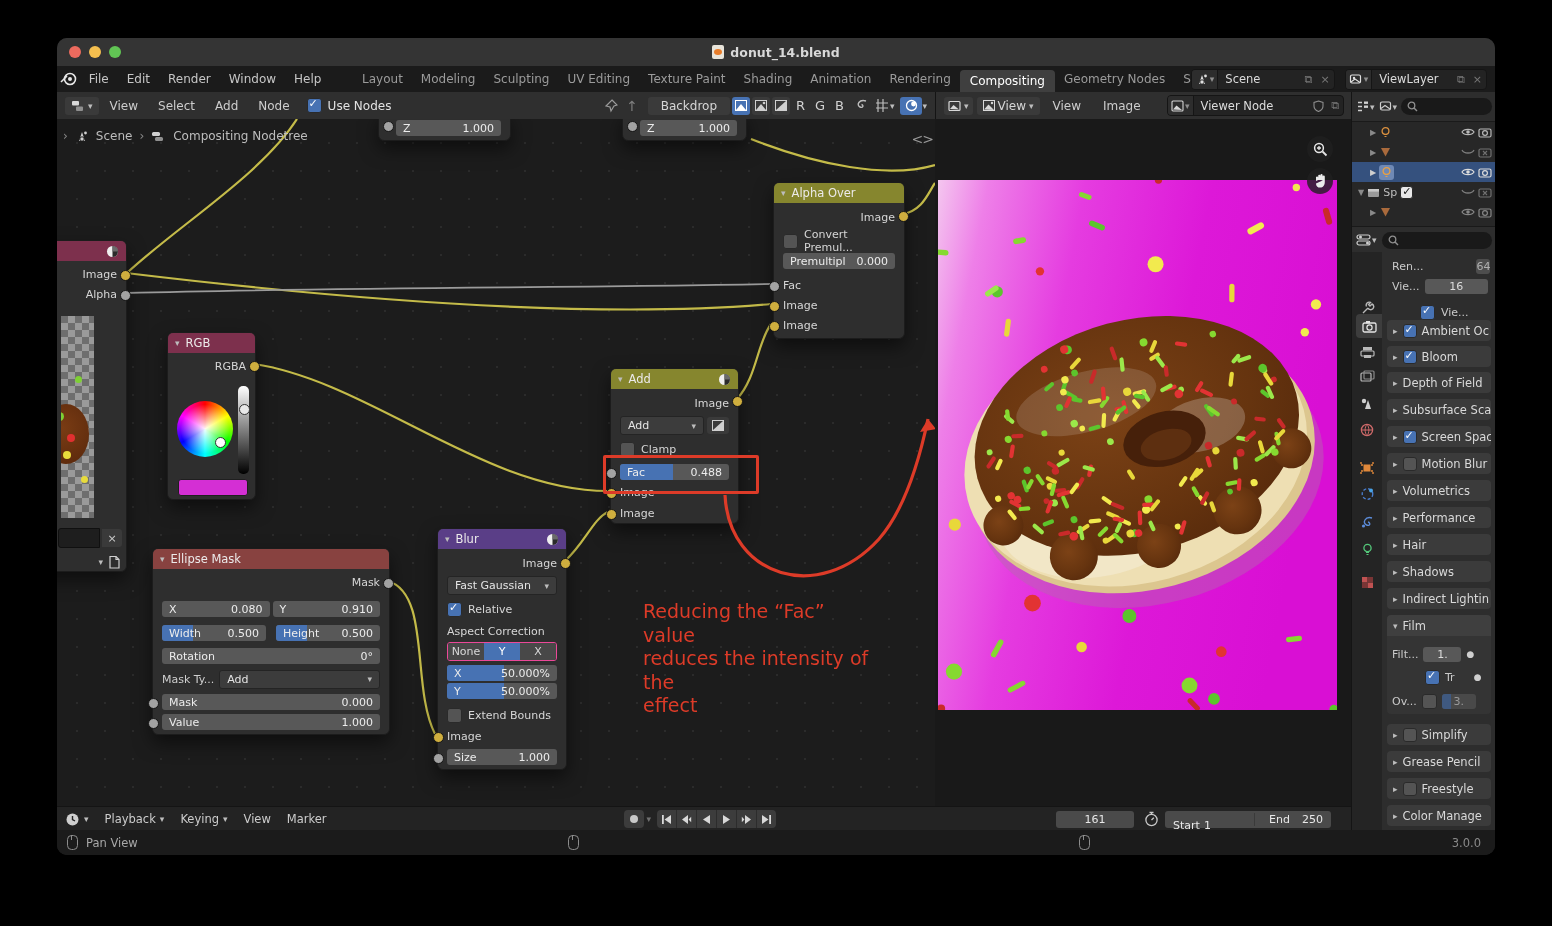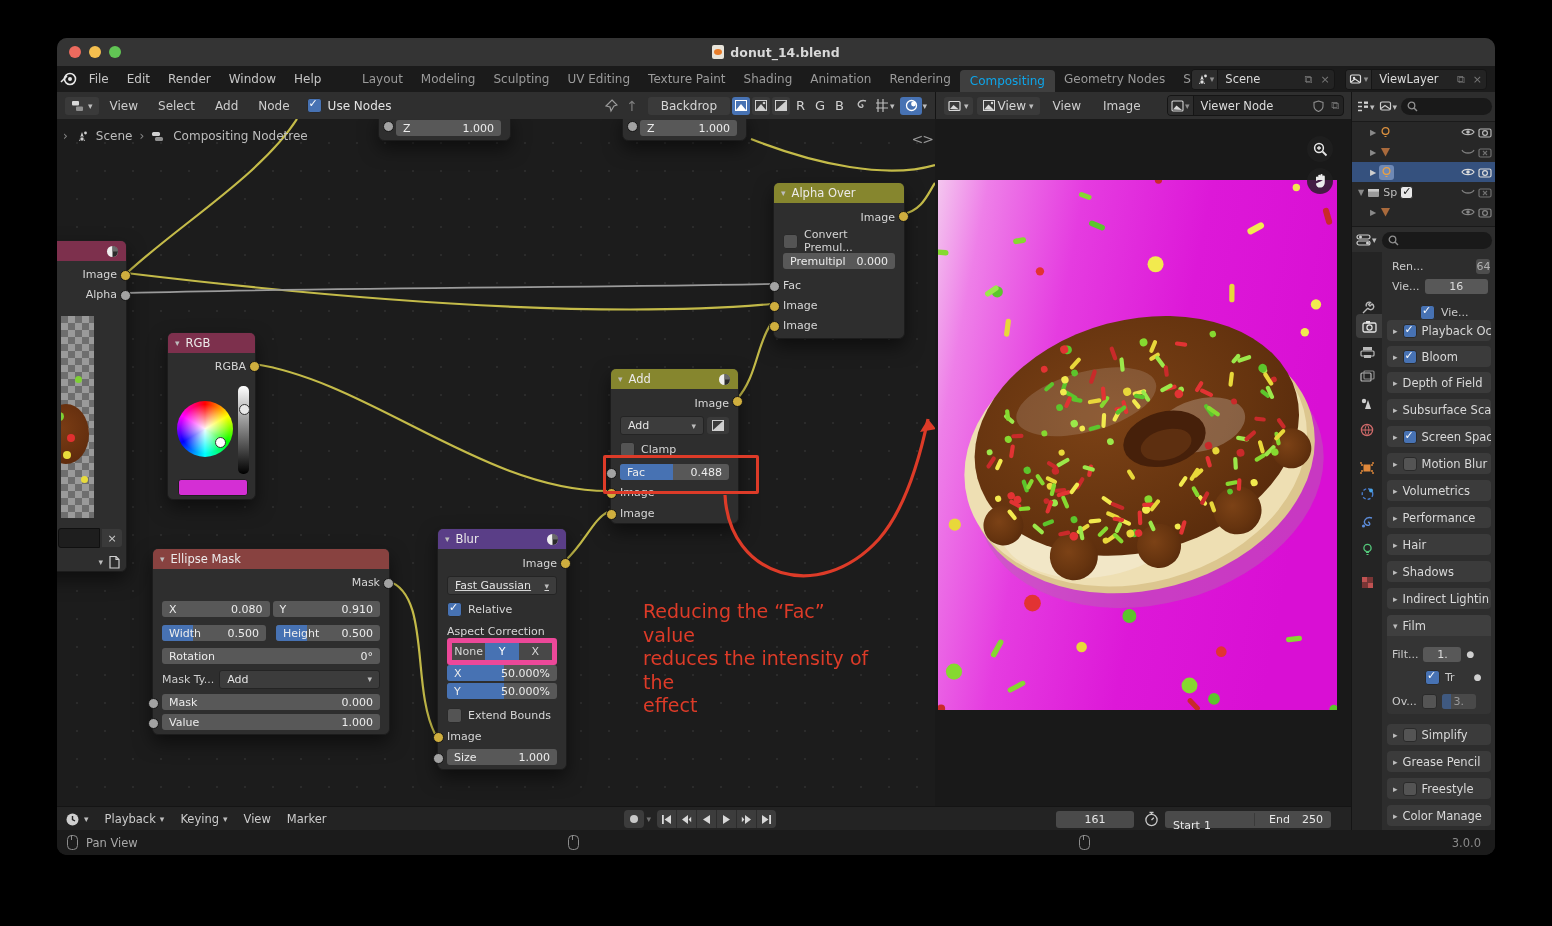--- a/index.html
+++ b/index.html
@@ -12,21 +12,21 @@
   .tl{position:absolute;top:8px;width:12px;height:12px;border-radius:50%;}
   .title{position:absolute;left:0;right:0;top:0;height:28px;display:flex;align-items:center;justify-content:center;
     gap:6px;color:#d8d8d8;font-size:12.5px;font-weight:bold;}
   .doc-icon{width:12px;height:14px;background:#e8e4da;border-radius:2px;position:relative;}
   .doc-icon:after{content:"";position:absolute;left:2px;top:4px;width:8px;height:6px;background:#e87d2a;border-radius:50%;}
   
   .topbar{position:absolute;left:0;top:28px;right:0;height:26px;background:#1b1b1b;display:flex;align-items:center;
     color:#c6c6c6;font-size:12px;border-bottom:1px solid #101010;}
   .menu-item{padding:0 9px;cursor:default;}
   .ws{padding:2px 9px;color:#9b9b9b;white-space:nowrap;}
-  .ws.active{background:#3f3f3f;color:#0ea5e9;border-radius:4px 4px 0 0;height:22px;line-height:22px;padding:0 10px;margin-top:4px;}
+  .ws.active{background:#3f3f3f;color:#ffffff;border-radius:4px 4px 0 0;height:22px;line-height:22px;padding:0 10px;margin-top:4px;}
   .id-block{display:flex;align-items:center;background:#232323;border:1px solid #151515;border-radius:4px;height:19px;overflow:hidden;}
   .id-icon-btn{display:flex;align-items:center;background:#2d2d2d;height:19px;padding:0 3px;border-right:1px solid #151515;gap:1px;}
   .id-name{padding:0 7px;color:#dcdcdc;font-size:11.5px;white-space:nowrap;}
   .mini{color:#8f8f8f;font-size:9px;}
   .mini2{color:#777;font-size:11px;padding:0 4px;}
   
   .ed-header{position:absolute;background:#2f2f2f;border-bottom:1px solid #191919;display:flex;align-items:center;
     color:#cdcdcd;font-size:12px;}
   .hbtn{display:flex;align-items:center;gap:3px;background:#3a3a3a;border-radius:3px;height:18px;padding:0 6px;color:#d6d6d6;}
   .icon-sq{width:18px;height:18px;background:#3a3a3a;border-radius:3px;display:flex;align-items:center;justify-content:center;}
@@ -48,21 +48,21 @@
   .nfield{background:#585858;border-radius:3px;height:16px;display:flex;align-items:center;padding:0 7px;flex:1;
     color:#ececec;position:relative;overflow:hidden;}
   .nfield .lab{position:relative;z-index:1;}
   .nfield .val{margin-left:auto;position:relative;z-index:1;}
   .fill{position:absolute;left:0;top:0;bottom:0;background:#4772b3;z-index:0;}
   .sock{position:absolute;width:9px;height:9px;border-radius:50%;border:1.5px solid #161616;z-index:5;}
   .sock.y{background:#cfae3e;}
   .sock.g{background:#a2a2a2;}
   .chev{color:#bdbdbd;font-size:9px;}
   .ndrop{background:#3c3c3c;border:1px solid #242424;border-radius:3px;height:17px;display:flex;align-items:center;padding:0 7px;flex:1;color:#e4e4e4;}
-  .seg{display:flex;flex:1;height:17px;border-radius:3px;overflow:hidden;border:5px solid #ec4899;}
+  .seg{display:flex;flex:1;height:17px;border-radius:3px;overflow:hidden;border:1px solid #ec4899;}
   .seg div{flex:1;display:flex;align-items:center;justify-content:center;background:#484848;color:#d8d8d8;}
   .seg div.on{background:#4772b3;color:#fff;}
   .noodles{position:absolute;left:0;top:0;pointer-events:none;}
   .red-note{color:#dd3b28;font-size:19px;line-height:1.24;}
   
   .img-canvas{position:absolute;left:878px;top:81px;width:416px;height:687px;background:#191919;overflow:hidden;}
   .circle-btn{position:absolute;width:26px;height:26px;border-radius:50%;background:#1f1f1fcc;display:flex;align-items:center;justify-content:center;}
   
   .right-col{position:absolute;left:1294px;top:54px;width:144px;height:738px;background:#272727;border-left:1px solid #141414;}
   .outl-header{position:absolute;left:0;top:0;right:0;height:29px;background:#2d2d2d;border-bottom:1px solid #1a1a1a;
@@ -445,21 +445,21 @@
         <svg width="13" height="13" viewBox="0 0 13 13">
               <circle cx="6.5" cy="6.5" r="5.5" fill="#efefef"></circle>
               <path d="M6.5 1 A5.5 5.5 0 0 1 6.5 12 Z" fill="#2b2b2b"></path>
               <path d="M6.5 6.5 L12 6.5 A5.5 5.5 0 0 0 6.5 1 Z" fill="#6b6b6b"></path>
             </svg>
       </div>
       <div class="nrow right" style="top:26px;">
             <span>Image</span>
           </div>
       <span class="sock y" style="right:-5px;top:29px;"></span>
-      <div class="nrow" style="top:48px;height:17px;text-decoration:underline;">
+      <div class="nrow" style="top:48px;height:17px;">
             <div class="ndrop">
               <span>Fast Gaussian</span>
               <span class="chev" style="margin-left:auto;">▾</span>
             </div>
           </div>
       <div class="nrow" style="top:72px;gap:6px;">
         <span class="cb on"></span>
         <span>Relative</span>
       </div>
       <div class="nrow" style="top:94px;">
@@ -1040,21 +1040,21 @@
             </div>
       </div>
       <div class="prow" style="top:52px;left:38px;gap:6px;">
         <span class="cb on"></span>
         <span>Vie...</span>
       </div>
 
       <div class="panel" style="top:68px;">
         <span class="chev">▸</span>
         <span class="cb on" style="width:12px;height:12px;"></span>
-        <span>Playback Oc</span>
+        <span>Ambient Oc</span>
       </div>
       <div class="panel" style="top:94px;">
         <span class="chev">▸</span>
         <span class="cb on" style="width:12px;height:12px;"></span>
         <span>Bloom</span>
       </div>
       <div class="panel" style="top:120px;">
         <span class="chev">▸</span>
         <span>Depth of Field</span>
       </div>

